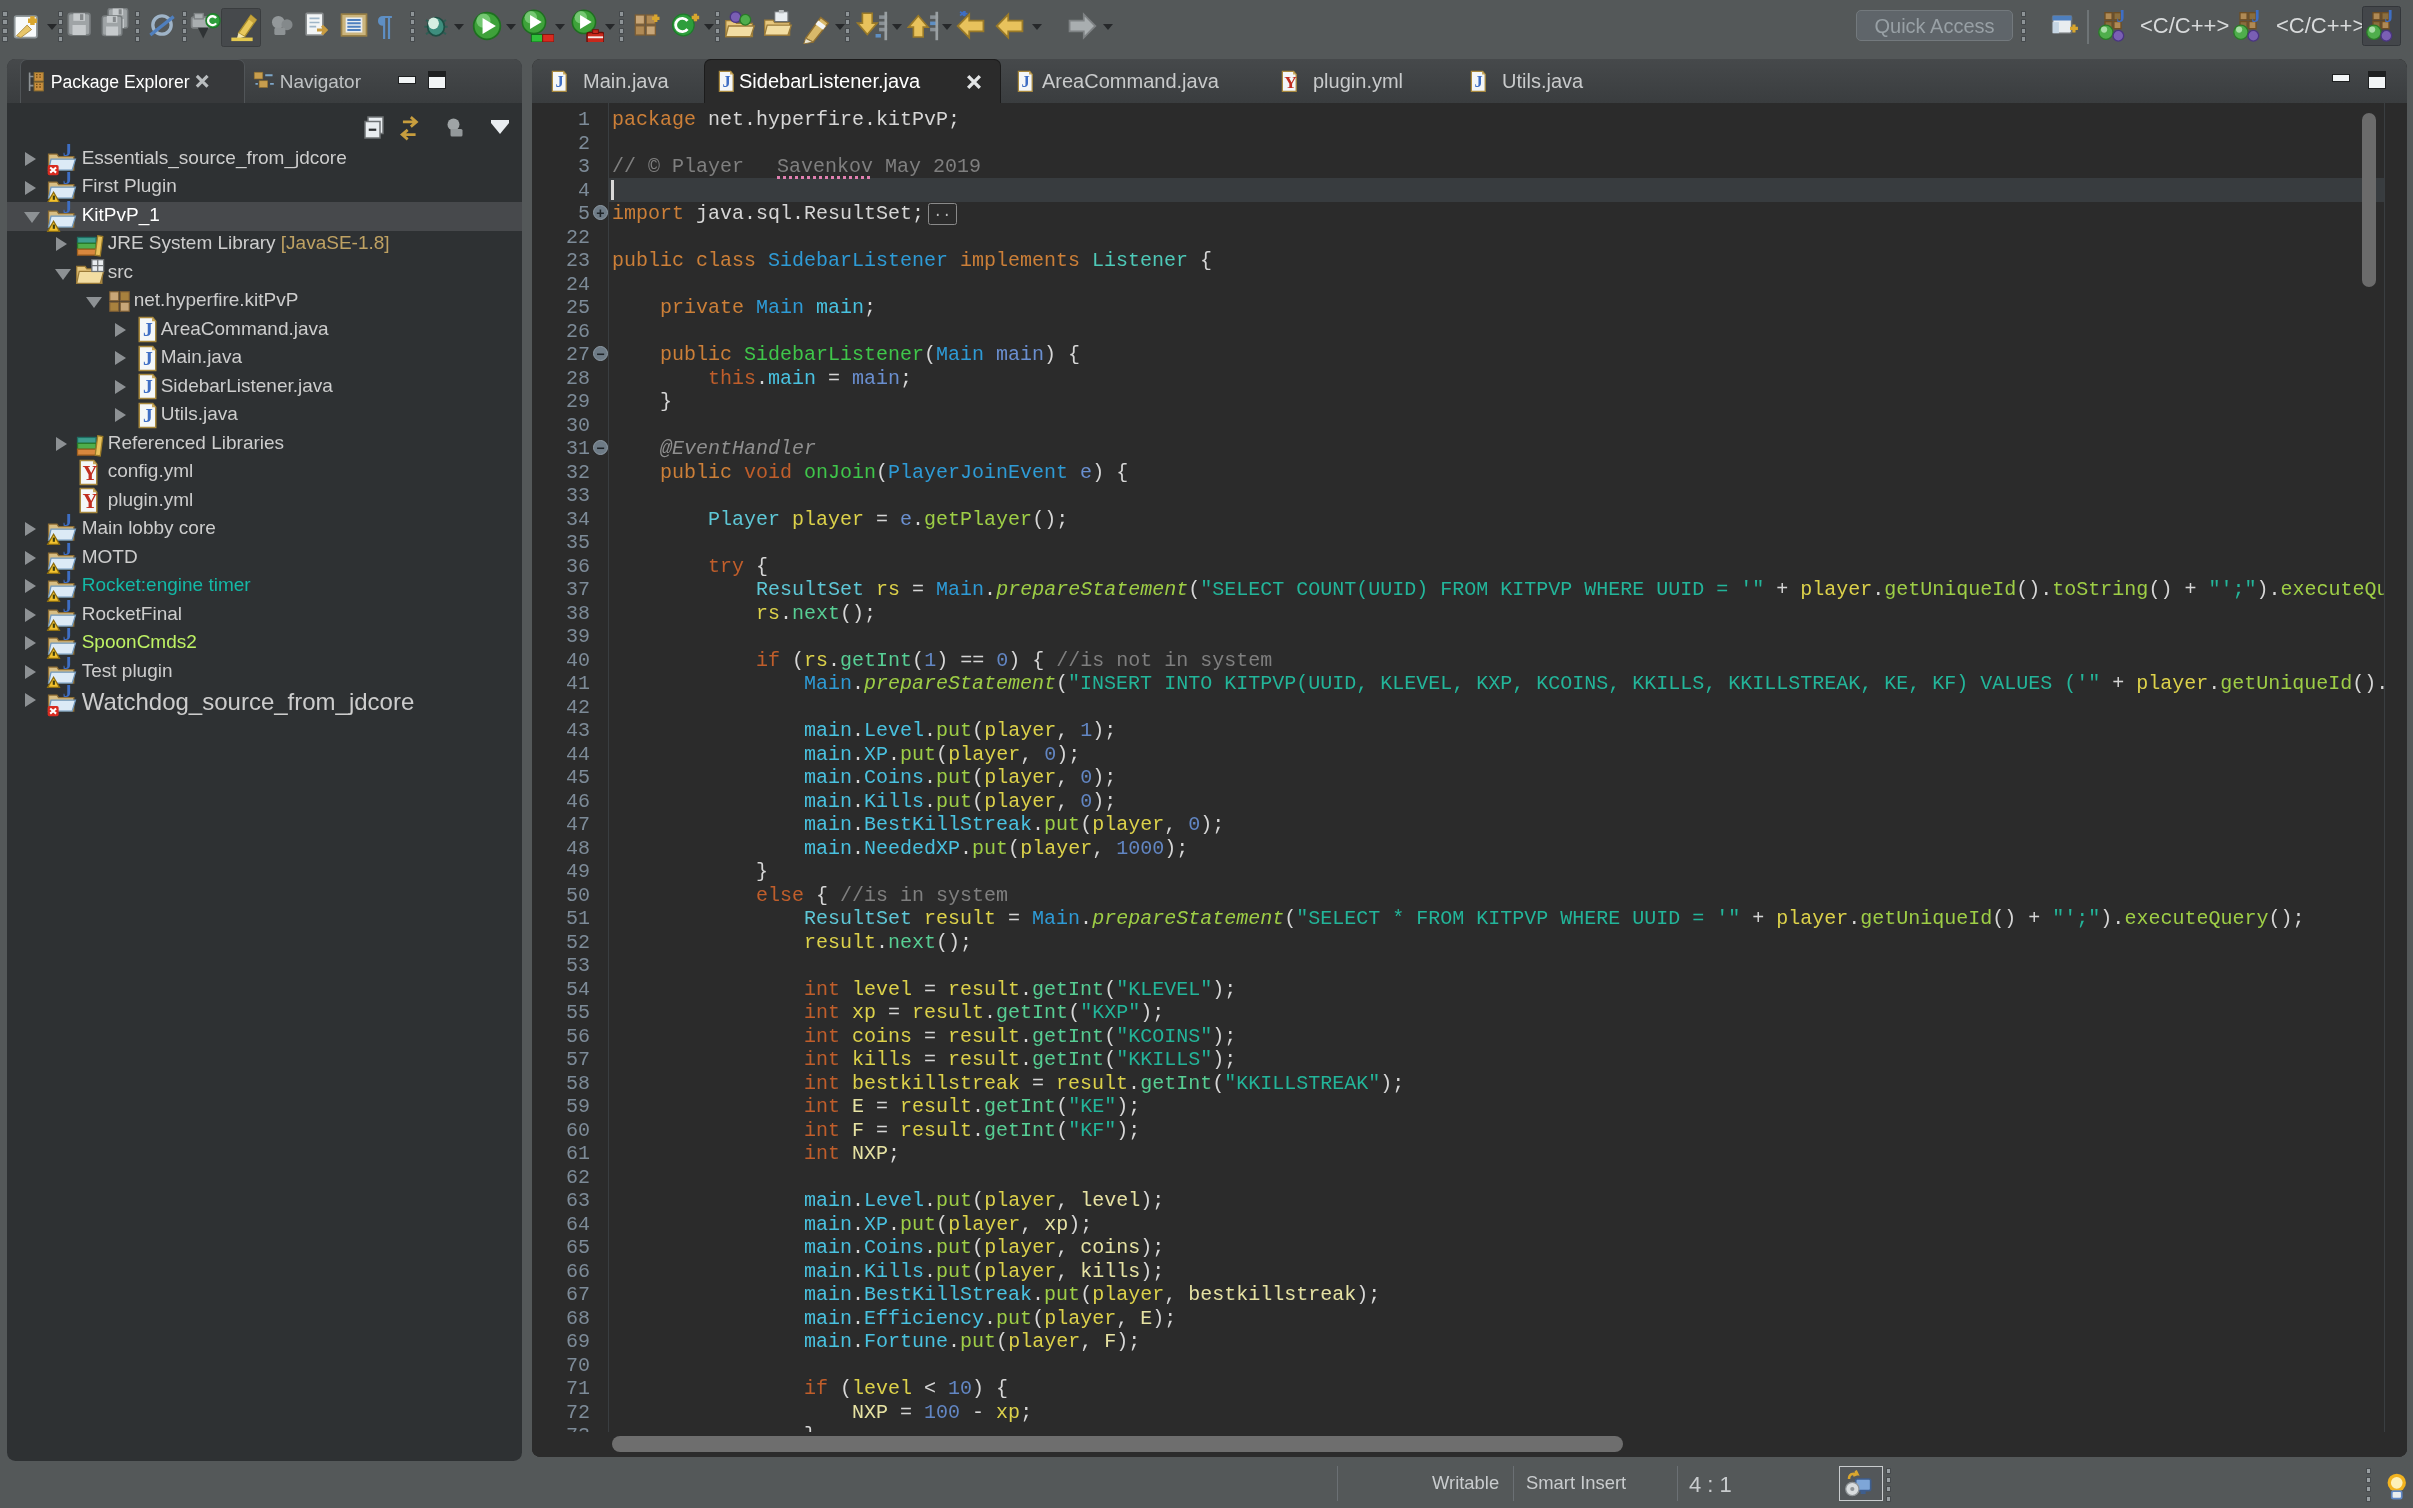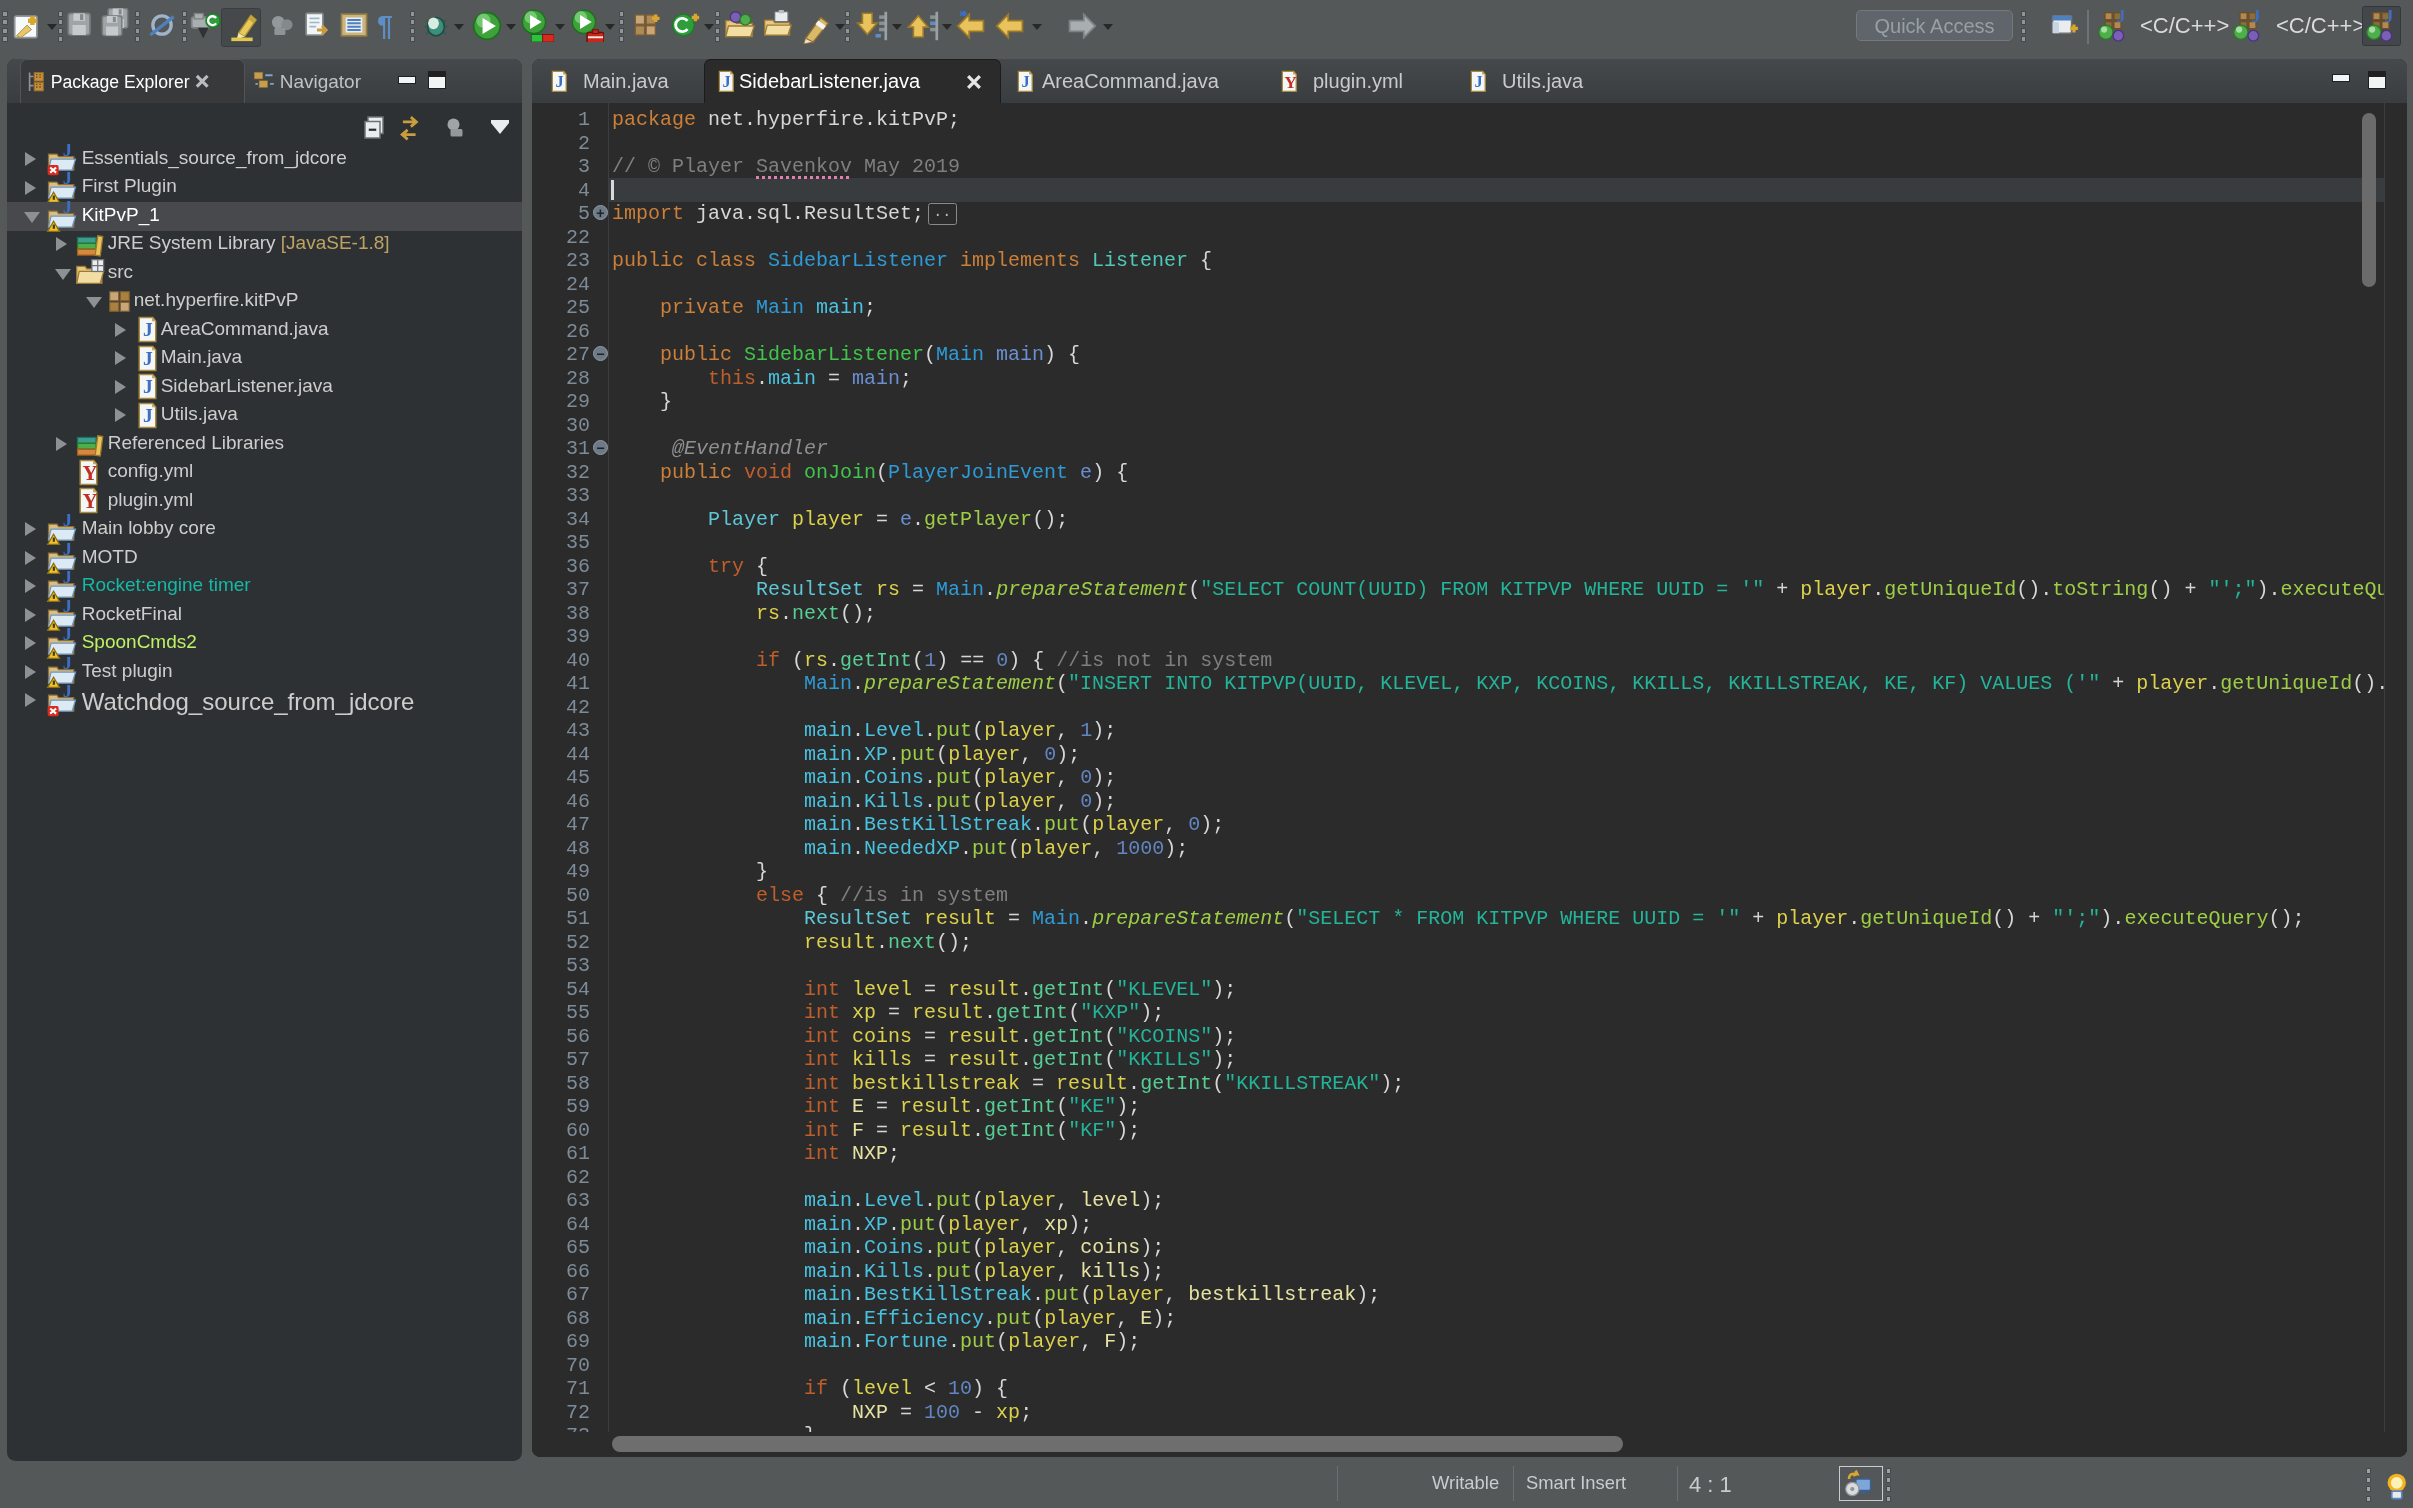--- a/index.html
+++ b/index.html
@@ -1,22 +1,22 @@
 <!DOCTYPE html>
 <html style="font-size:13.4px"><head><meta charset="utf-8"><style>
 * { margin:0; padding:0; box-sizing:border-box; }
 html,body { width:2413px; height:1508px; background:#545859; overflow:hidden;
   font-family:"Liberation Sans",sans-serif; }
 .panel { position:absolute; border-radius:8.4px; }
 .hdr { position:absolute; left:0; top:0; right:0; height:44px;
   background:linear-gradient(#46494B,#3A3D3F); border-radius:8.4px 8.4px 0 0; }
 .code, .gut { font-family:"Liberation Mono",monospace; font-size:20px; line-height:23.5px; white-space:pre; }
 .it { font-style:italic; }
-.sq { text-decoration: underline dotted #E080B0 2.5px; text-underline-offset:4.2px; }
-.c-k1 { color:#CC7F38; }.c-k2 { color:#C05E2B; }.c-ty { color:#2E9BD6; }.c-if1 { color:#4EC9B8; }.c-if2 { color:#5EC7D6; }.c-fl { color:#49C2E0; }.c-md { color:#3FC64A; }.c-mi { color:#57CE94; }.c-ml { color:#9ECE46; }.c-lv { color:#DCD14A; }.c-pm { color:#6A8FD0; }.c-pc { color:#E6E2A3; }.c-nm { color:#6286C3; }.c-st { color:#23B59A; }.c-cm { color:#7F7F7F; }.c-an { color:#8F8F8F;margin-left:12px; }
+.sq { text-decoration: underline dotted #E080B0 2.5px; text-underline-offset:4.2px;margin-left:21px; }
+.c-k1 { color:#CC7F38; }.c-k2 { color:#C05E2B; }.c-ty { color:#2E9BD6; }.c-if1 { color:#4EC9B8; }.c-if2 { color:#5EC7D6; }.c-fl { color:#49C2E0; }.c-md { color:#3FC64A; }.c-mi { color:#57CE94; }.c-ml { color:#9ECE46; }.c-lv { color:#DCD14A; }.c-pm { color:#6A8FD0; }.c-pc { color:#E6E2A3; }.c-nm { color:#6286C3; }.c-st { color:#23B59A; }.c-cm { color:#7F7F7F; }.c-an { color:#8F8F8F; }
 </style></head><body>
 
 <div style="position:absolute;left:0;top:0;width:2413px;height:59px;background:#545859">
 <div style="position:absolute;left:3.4px;top:11.7px;width:3.4px;height:4.2px;background:#8E9497;box-shadow:0 0 0 0.8px #42464A"></div>
     <div style="position:absolute;left:3.4px;top:20px;width:3.4px;height:4.2px;background:#8E9497;box-shadow:0 0 0 0.8px #42464A"></div>
     <div style="position:absolute;left:3.4px;top:28.5px;width:3.4px;height:4.2px;background:#8E9497;box-shadow:0 0 0 0.8px #42464A"></div>
     <div style="position:absolute;left:3.4px;top:37px;width:3.4px;height:4.2px;background:#8E9497;box-shadow:0 0 0 0.8px #42464A"></div>
 <svg style="position:absolute;left:11.7px;top:10px" width="32" height="32" viewBox="0 0 36 36">
       <rect x="3" y="7" width="25" height="24" rx="2" fill="#F7FAFB" stroke="#90989B" stroke-width="2"></rect>
 <path d="M18 12 h10 m-5 -5 v10" stroke="#D9A62E" stroke-width="5"></path>

